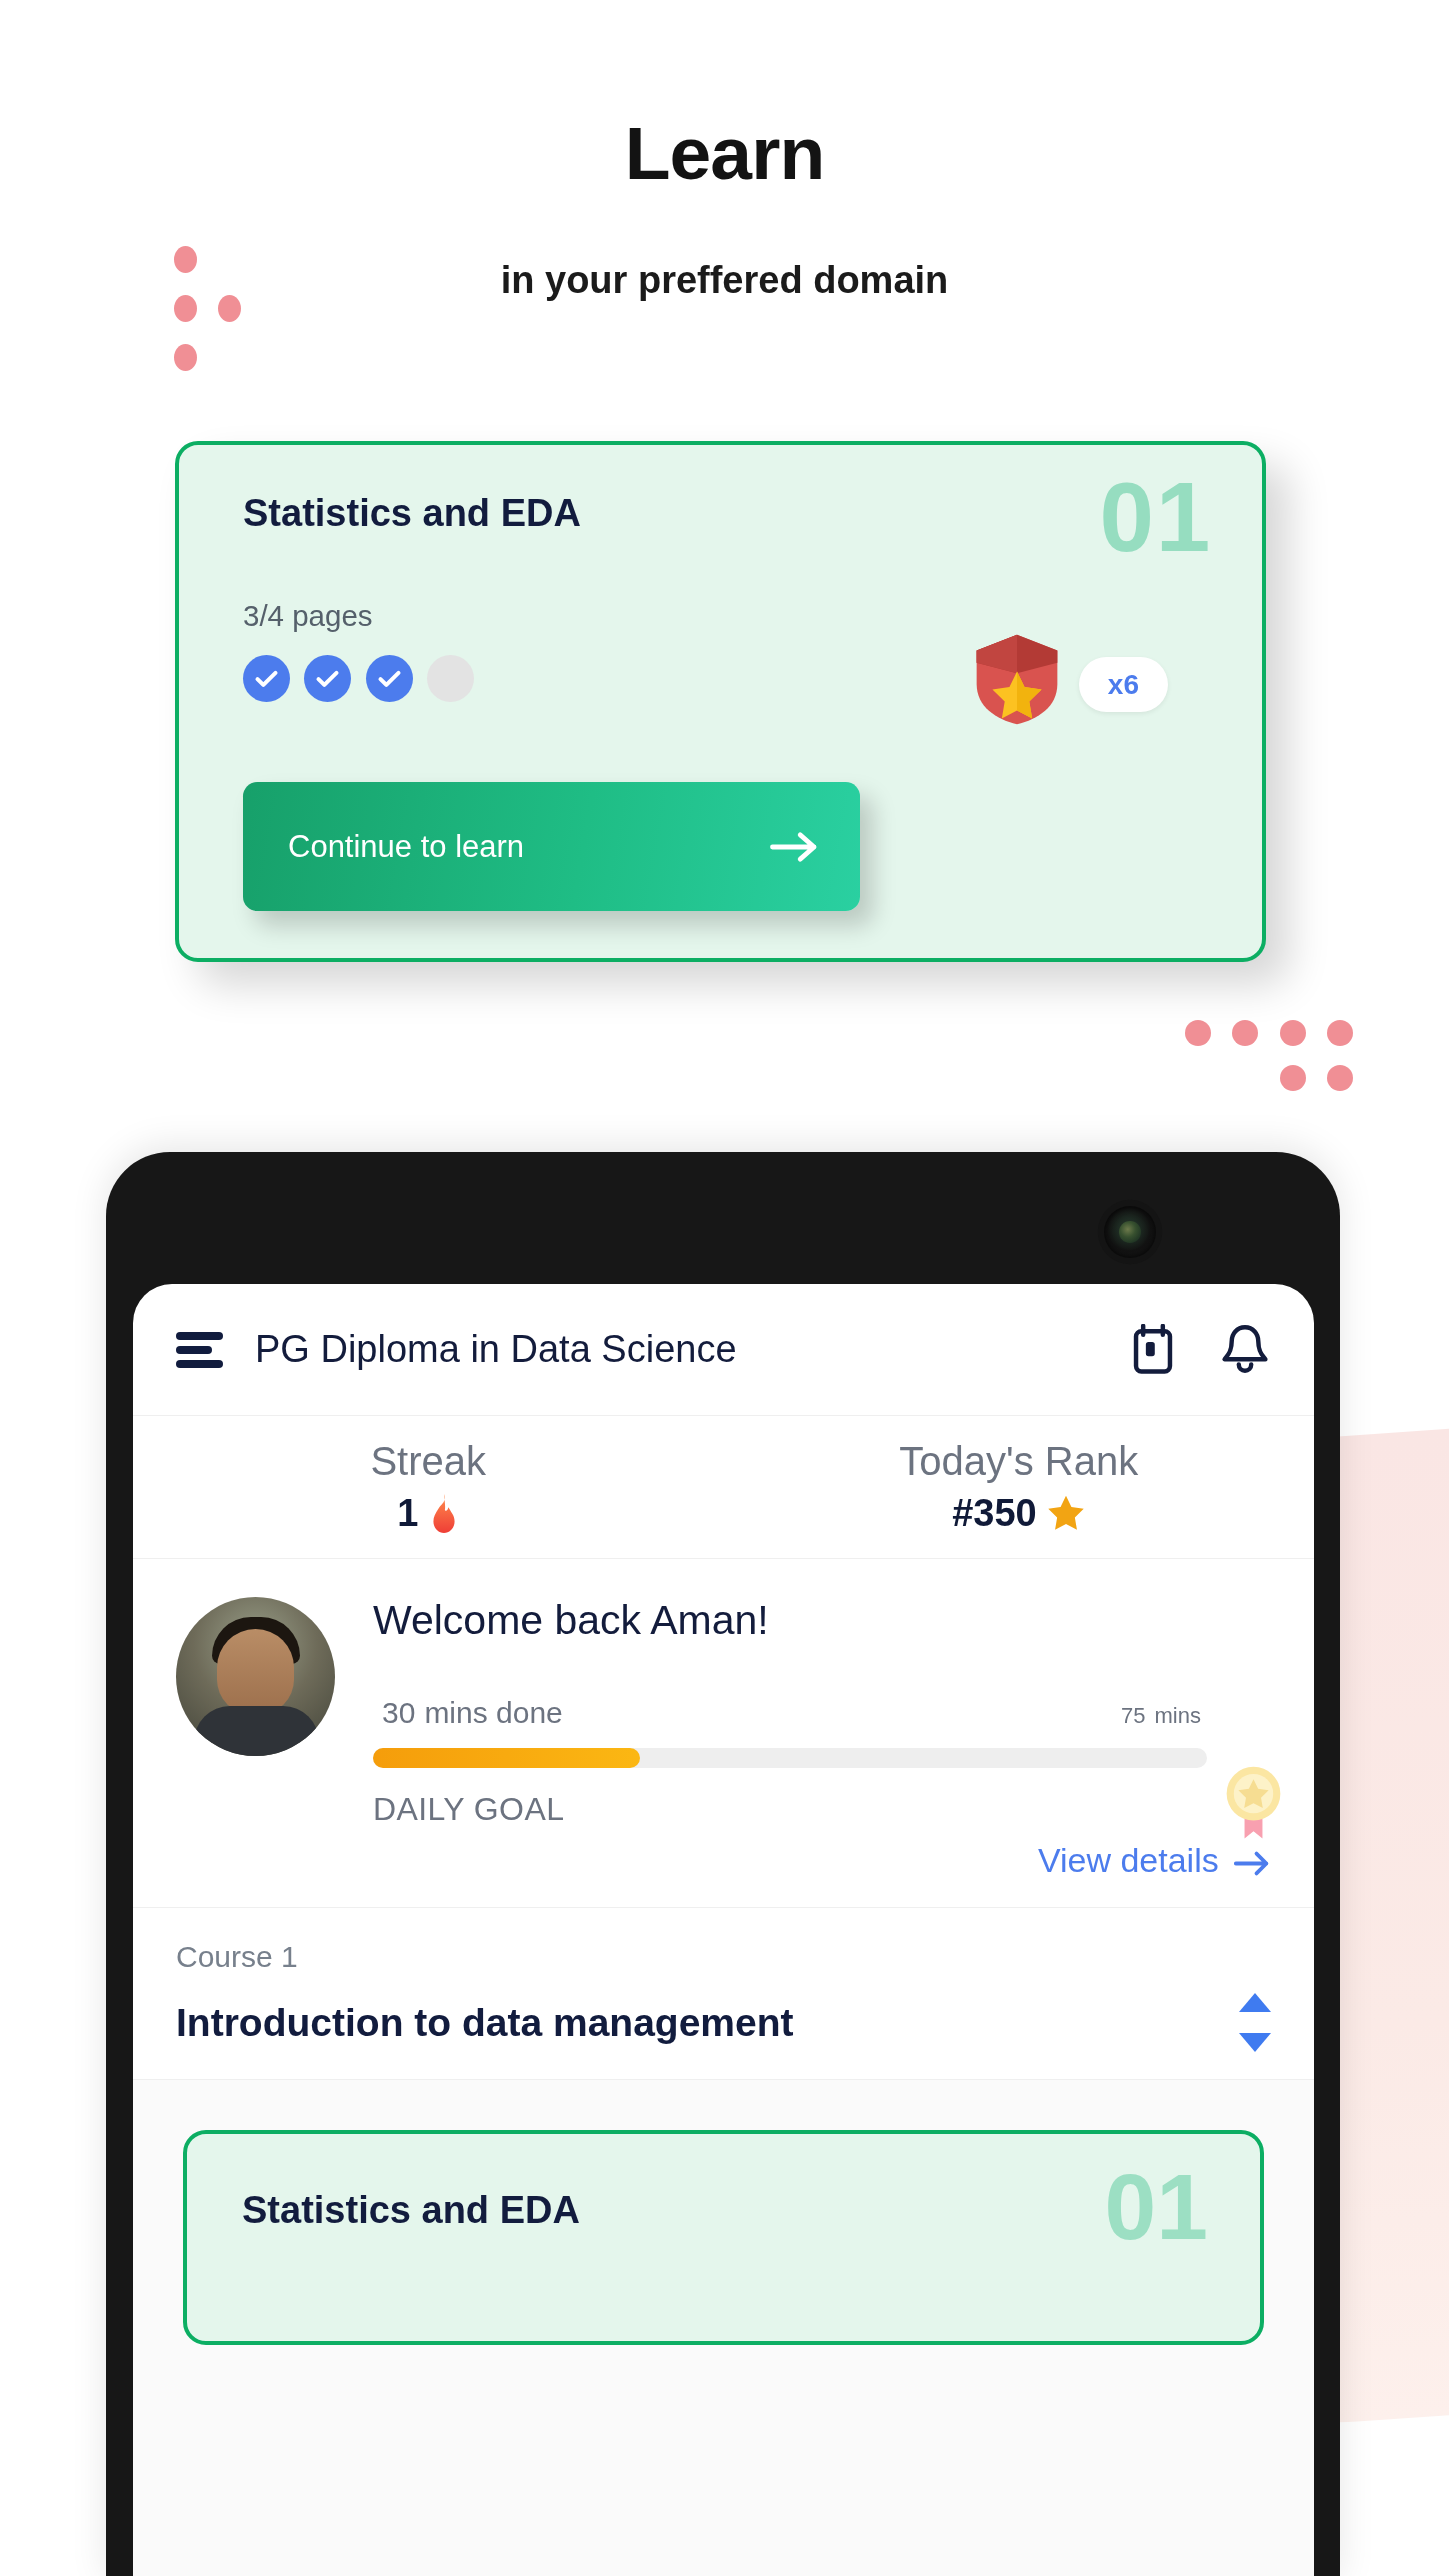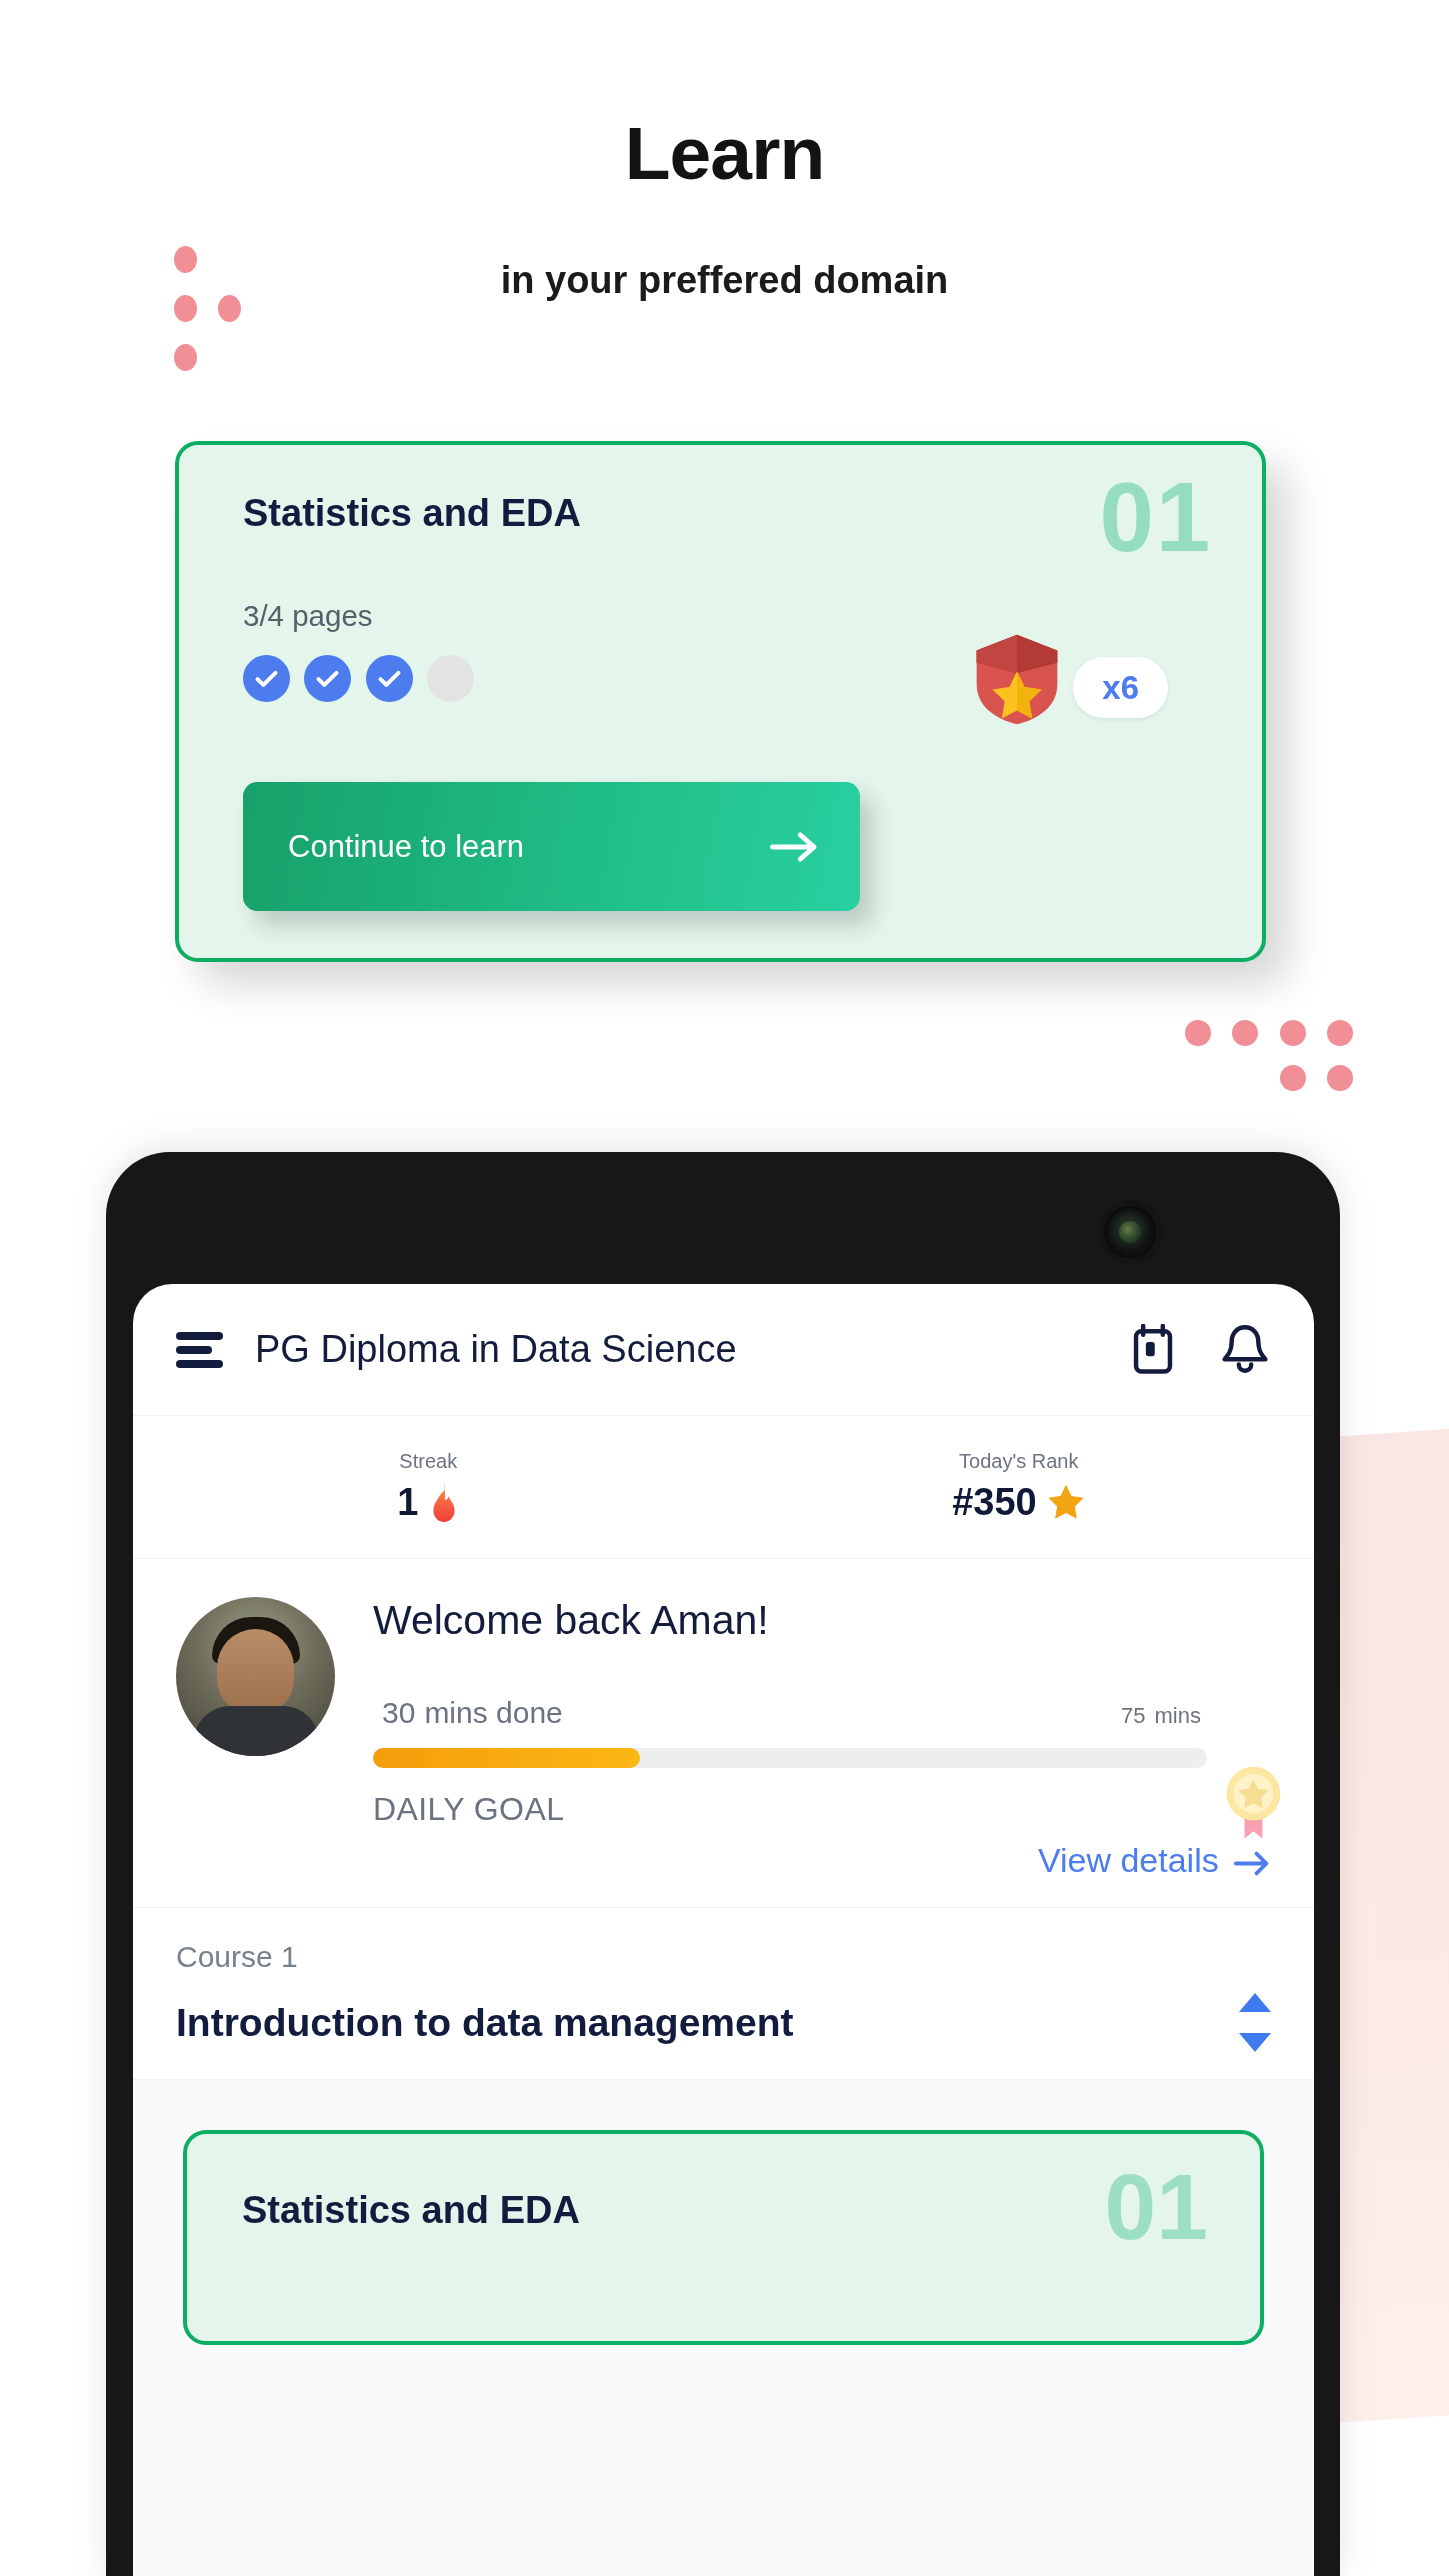--- a/index.html
+++ b/index.html
@@ -66,21 +66,21 @@
     width:47px; height:47px; border-radius:50%;
     background:#4c7ced; display:flex; align-items:center; justify-content:center;
   }
   .chk svg { width:27px; height:27px; }
   .chk.off { background:#e3e3e3; }
 
   .hero-shield { position:absolute; right:201px; top:188px; width:88px; height:93px; }
   .hero-x6 {
     position:absolute; right:94px; top:212px;
     background:#fff; border-radius:36px; padding:11.6px 29px;
-    font-size:33px; font-weight:700; color:#4c7ced;
+    font-size:28px; font-weight:700; color:#4c7ced;
     box-shadow: 0 1.8px 5.4px rgba(0,0,0,0.07);
   }
 
   .hero-btn {
     position:absolute; left:243px; top:782px; width:617px; height:129px;
     background: linear-gradient(100deg,#17a06a 0%, #1fbd85 55%, #2ad0a1 100%);
     border-radius:14.3px; z-index:7;
     box-shadow: 12.5px 14.3px 23px rgba(0,0,0,0.18);
     display:flex; align-items:center; justify-content:space-between;
     padding: 0 39px 0 45px; cursor:pointer;
@@ -116,21 +116,21 @@
   .hamb { width:47px; height:36px; display:flex; flex-direction:column; justify-content:space-between; cursor:pointer;}
   .hamb i { display:block; height:8px; border-radius:4.5px; background:#111c3e;}
   .hamb i:nth-child(1){ width:47px;} .hamb i:nth-child(2){ width:36px;} .hamb i:nth-child(3){ width:47px;}
   .topbar-title { margin-left:32px; font-size:38px; font-weight:400; color:#131c3c; flex:1; }
   .topicons { display:flex; align-items:center; gap:41px; }
   .topicons svg { display:block; }
 
   
   .stats { display:flex; height:143px; border-bottom:1.8px solid #efefef; }
   .stat { flex:1; display:flex; flex-direction:column; align-items:center; justify-content:center; gap:7.2px; }
-  .stat-label { font-size:20px; color:#6c7380; font-weight:400; }
+  .stat-label { font-size:40px; color:#6c7380; font-weight:400; }
   .stat-value { font-size:38px; font-weight:700; color:#101a38; display:flex; align-items:center; gap:10.7px; }
   .fire { width:30px; height:41px; }
   .starico { width:38px; height:38px; }
 
   
   .welcome { padding:38px 43px 27px 43px; display:flex; gap:38px; border-bottom:1.8px solid #efefef;}
   .avatar {
     width:159px; height:159px; border-radius:50%; flex:none; overflow:hidden;
     background: radial-gradient(circle at 50% 30%, #9aa08a 0%, #6e6b59 45%, #3f4137 100%);
     position:relative;

